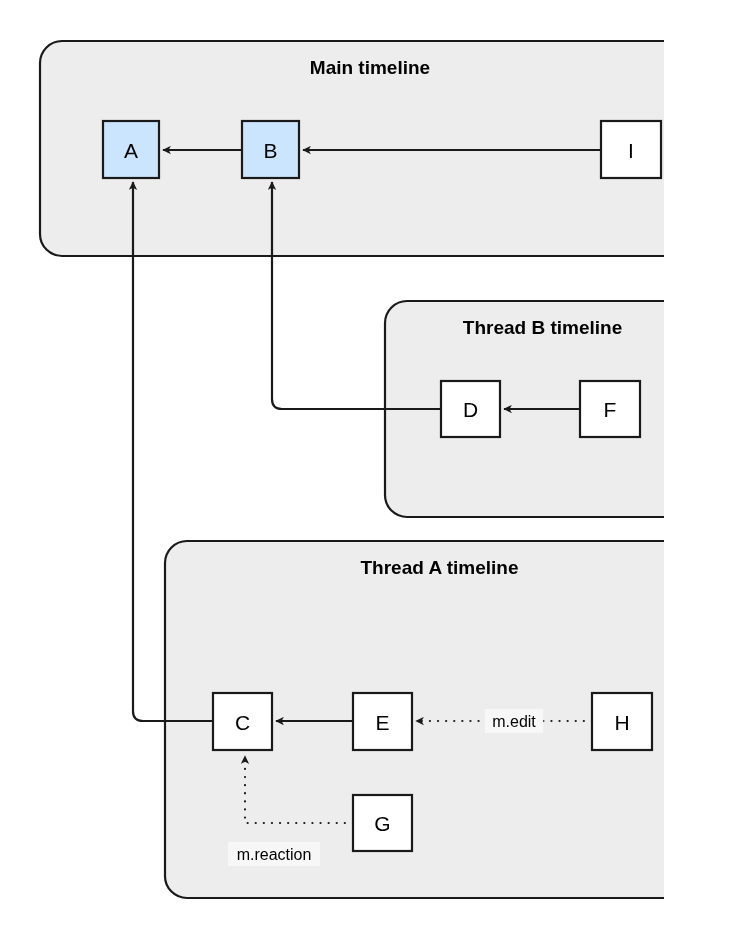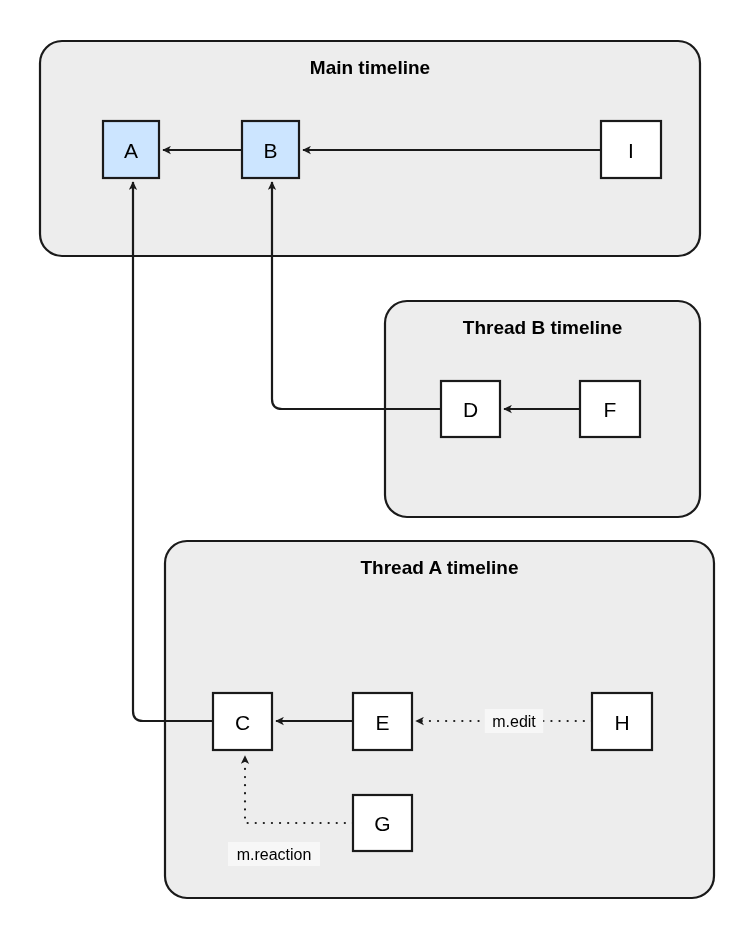--- a/index.html
+++ b/index.html
@@ -5,21 +5,21 @@
   html, body {
     margin: 0;
     padding: 0;
     background: #ffffff;
   }
   body {
     font-family: "Liberation Sans", sans-serif;
   }
   #canvas {
     position: relative;
-    width: 756px;
+    width: 664px;
     height: 942px;
     background: #ffffff;
     overflow: hidden;
   }
   #diagram-svg {
     position: absolute;
     left: 0;
     top: 0;
     width: 756px;
     height: 942px;

